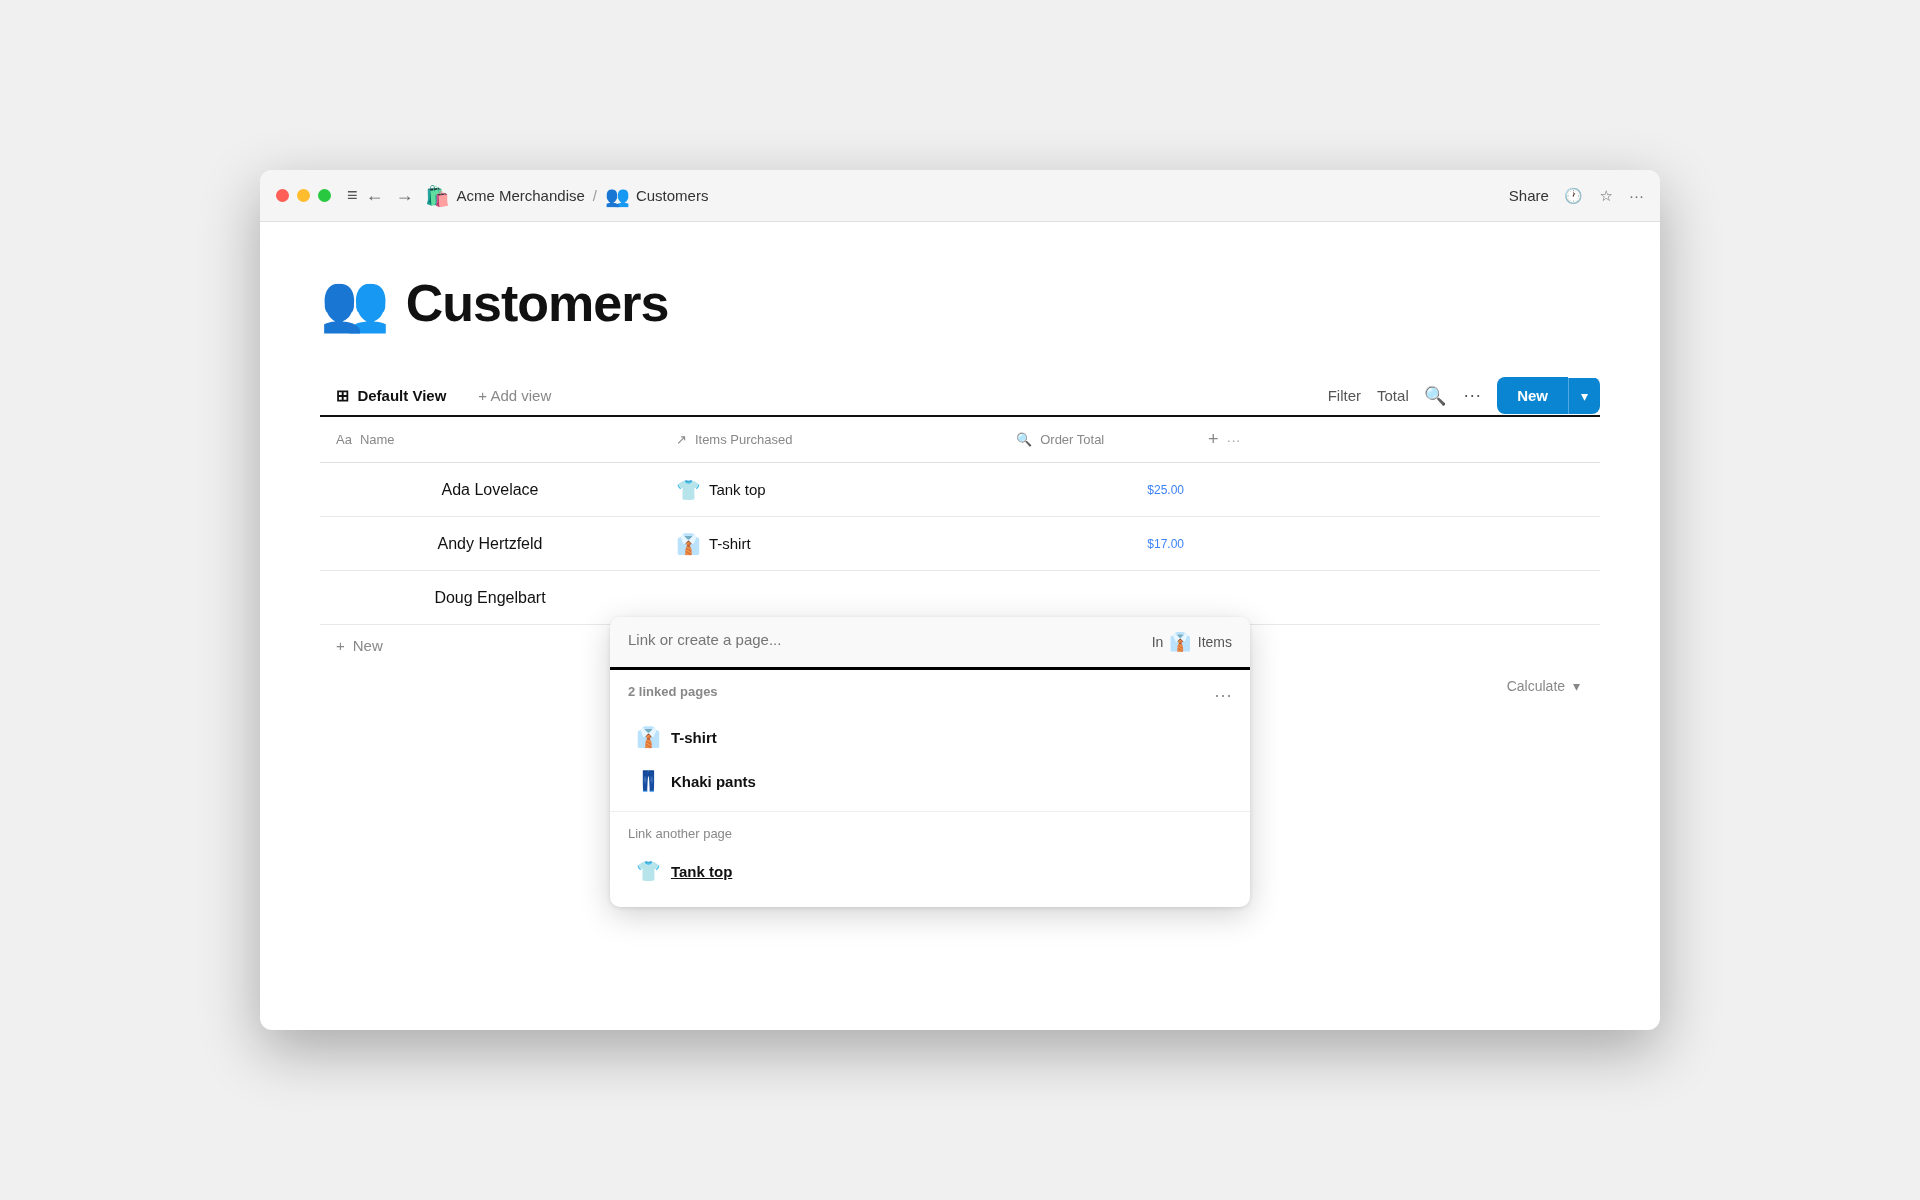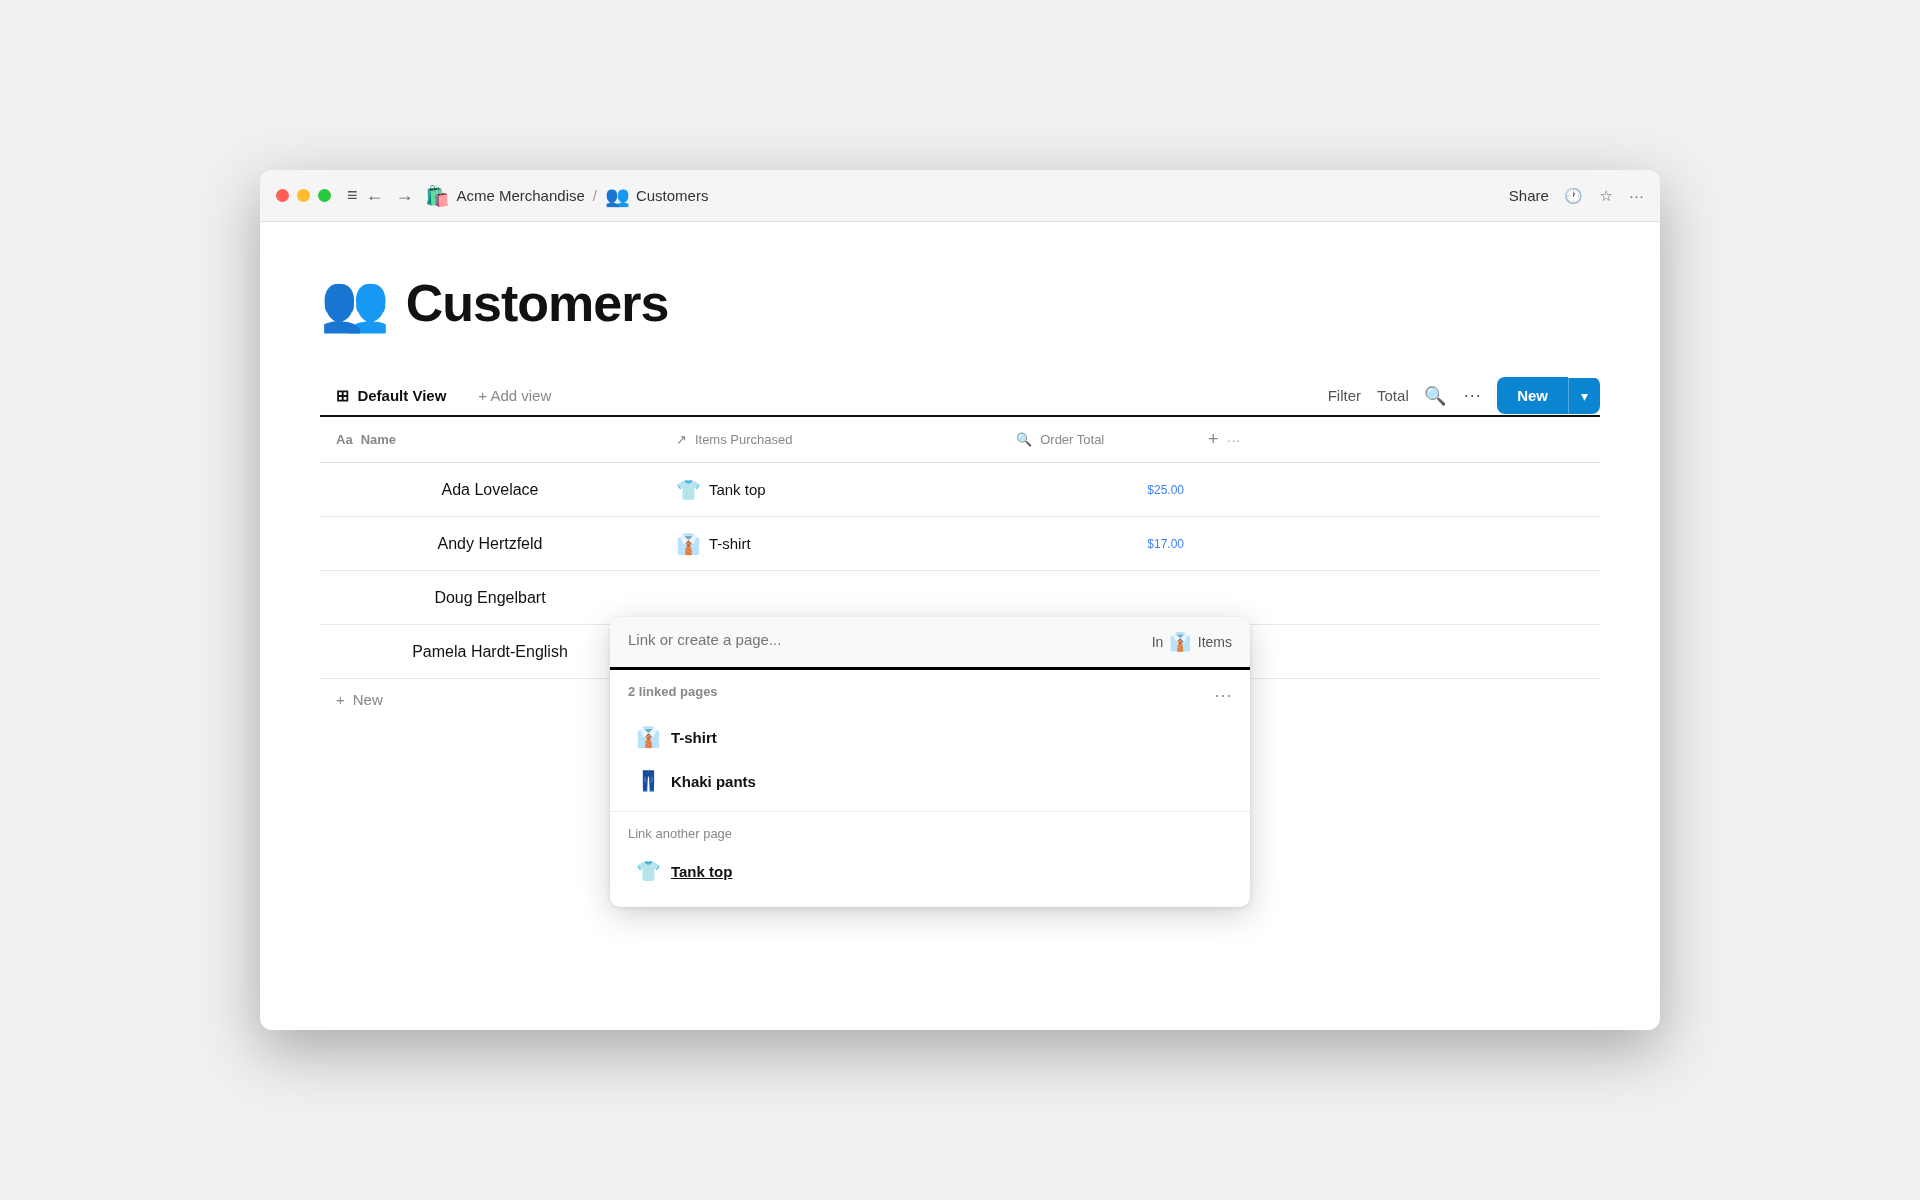--- a/index.html
+++ b/index.html
@@ -202,21 +202,21 @@
       align-items: center;
       border-bottom: 1px solid #e0e0e0;
     }
     .col-name-header {
       width: 340px;
       padding: 12px 16px;
       display: flex;
       align-items: center;
       gap: 8px;
       font-size: 13px;
-      font-weight: 700;
+      font-weight: 400;
       color: #888;
     }
     .col-items-header {
       width: 340px;
       padding: 12px 16px;
       display: flex;
       align-items: center;
       gap: 8px;
       font-size: 13px;
       font-weight: 500;
@@ -484,31 +484,30 @@
         </div>
         <div class="cell-order">$17.00</div>
       </div>
 
       <div class="table-row" style="position:relative;">
         <div class="cell-name">Doug Engelbart</div>
         <div class="cell-items"></div>
         <div class="cell-order"></div>
       </div>
 
-      <div class="table-row">
-        <div class="cell-name">Pamela Hardt-English</div>
-        <div class="cell-items"></div>
-        <div class="cell-order"></div>
-      </div>
 
       <div class="new-row">
         <span>+</span>
         <span>New</span>
       </div>
 
+      <div class="calculate-row">
+        <span>Calculate</span>
+        <span>▾</span>
+      </div>
     </div>
 
     <div class="dropdown-popup">
 
       <div class="dropdown-search-row">
         <input class="dropdown-search-input" readonly="" placeholder="Link or create a page..." style="">
         <div class="dropdown-in-label">
           <span>In</span>
           <span class="dropdown-in-emoji">👔</span>
           <span>Items</span>

